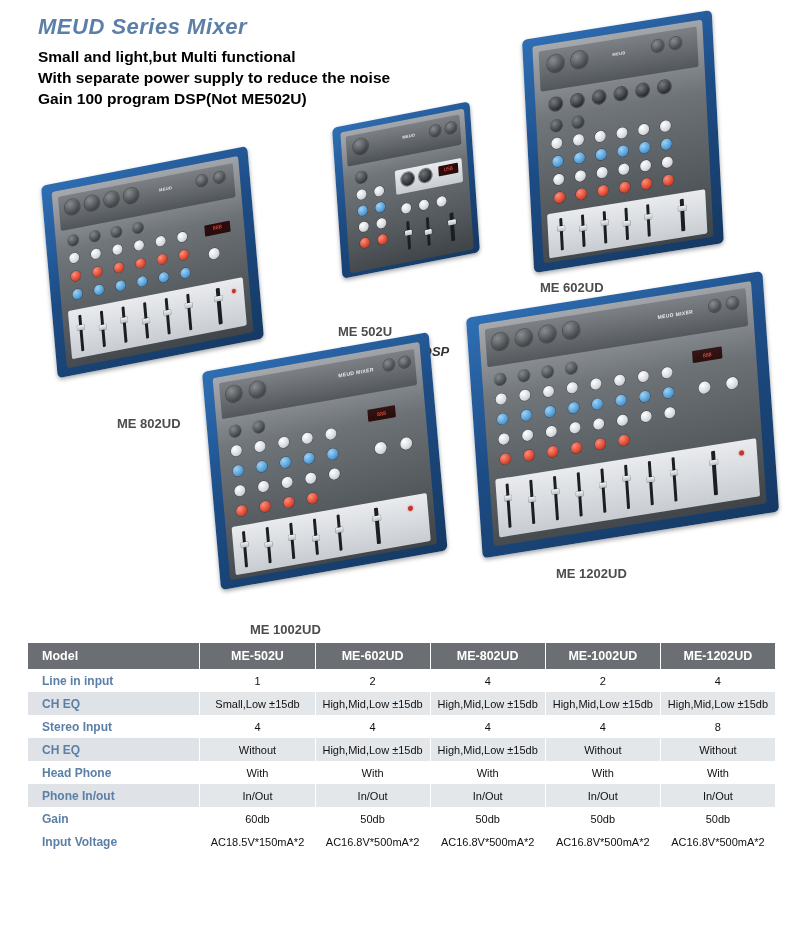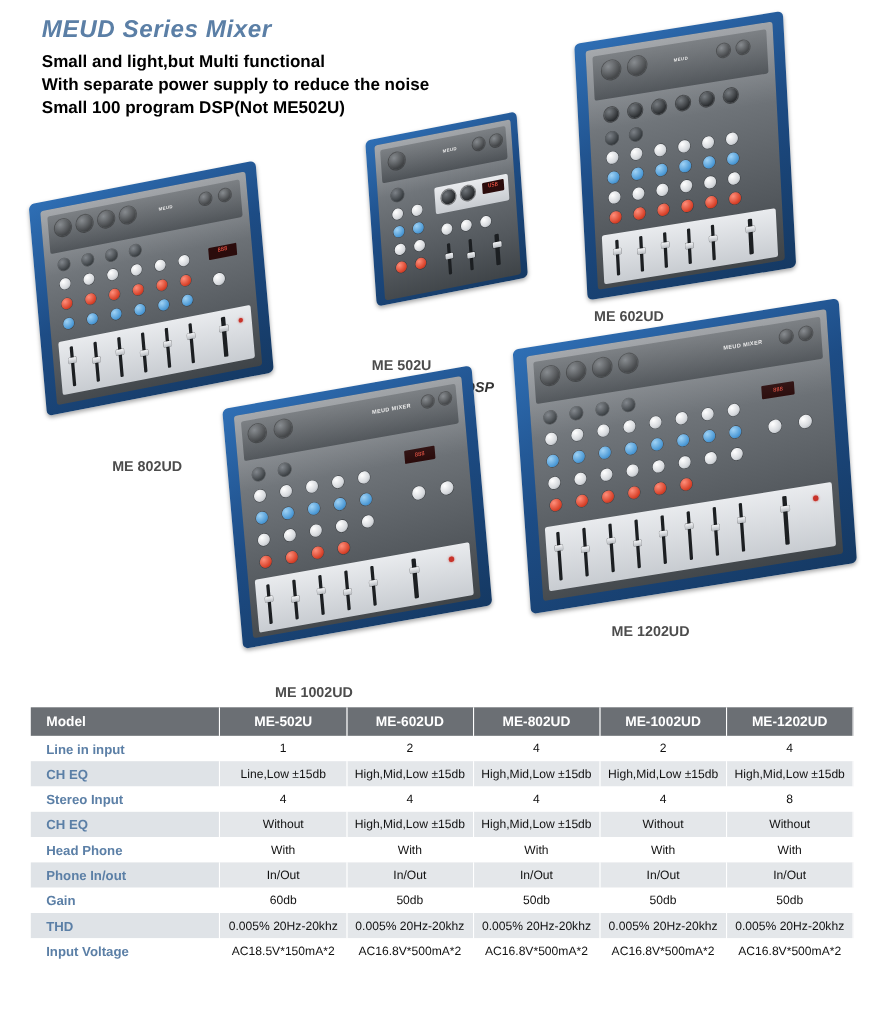--- a/index.html
+++ b/index.html
@@ -202,21 +202,21 @@
   table.spec tbody tr.odd td:first-child { background: #dfe3e7; }
 </style>
 </head>
 <body>
 
 <div class="header">
   <div class="series-title">MEUD Series Mixer</div>
   <ul class="bullets">
     <li>Small and light,but Multi functional</li>
     <li>With separate power supply to reduce the noise</li>
-    <li>Small 100 program DSP(Not ME502U)</li>
+    <li>Gain 100 program DSP(Not ME502U)</li>
   </ul>
 </div>
 
 <div class="figure" style="left:522px; top:40px;">
   <div class="mixer" style="width:192px;height:232px; transform: rotate(-9deg) skewX(-6deg);">
     <div class="side"></div>
     <div class="panel" style="left:10px; top:8px; width:172px; height:216px;">
       <div class="topstrip" style="left:6px; top:6px; width:160px; height:40px;"></div>
       <div class="jack" style="left:14px; top:12px; width:17px; height:17px;"></div>
       <div class="jack" style="left:38px; top:12px; width:17px; height:17px;"></div>
@@ -312,21 +312,21 @@
         </div>
       <div class="fader" style="left:104px; top:100px; width:4px; height:28px;">
           <div class="cap" style="top:7px;"></div>
         </div>
     </div>
   </div>
   <div class="fig-caption" style="left:6px; top:196px;">ME 502U</div>
   <div class="fig-subcaption" style="left:6px; top:216px;">Only USB,No DSP</div>
 </div>
 
-<div class="figure" style="left:26px; top:186px;">
+<div class="figure" style="left:41px; top:186px;">
   <div class="mixer" style="width:210px;height:192px; transform: rotate(-11deg) skewX(-6deg);">
     <div class="side"></div>
     <div class="panel" style="left:10px; top:8px; width:190px; height:176px;">
       <div class="topstrip" style="left:6px; top:6px; width:178px; height:34px;"></div>
       <div class="jack" style="left:12px; top:11px; width:15px; height:15px;"></div>
       <div class="jack" style="left:32px; top:11px; width:15px; height:15px;"></div>
       <div class="jack" style="left:52px; top:11px; width:15px; height:15px;"></div>
       <div class="jack" style="left:72px; top:11px; width:15px; height:15px;"></div>
       <div class="brand" style="left:108px; top:16px;">MEUD</div>
       <div class="jack" style="left:146px; top:12px; width:11px; height:11px;"></div>
@@ -541,21 +541,21 @@
       <tr class="even">
         <td>Line in input</td>
         <td>1</td>
         <td>2</td>
         <td>4</td>
         <td>2</td>
         <td>4</td>
       </tr>
       <tr class="odd">
         <td>CH EQ</td>
-        <td>Line,Low ±15db</td>
+        <td>Small,Low ±15db</td>
         <td>High,Mid,Low ±15db</td>
         <td>High,Mid,Low ±15db</td>
         <td>High,Mid,Low ±15db</td>
         <td>High,Mid,Low ±15db</td>
       </tr>
       <tr class="even">
         <td>Stereo Input</td>
         <td>4</td>
         <td>4</td>
         <td>4</td>
@@ -587,28 +587,20 @@
         <td>In/Out</td>
       </tr>
       <tr class="even">
         <td>Gain</td>
         <td>60db</td>
         <td>50db</td>
         <td>50db</td>
         <td>50db</td>
         <td>50db</td>
       </tr>
-      <tr class="odd">
-        <td>THD</td>
-        <td>0.005%  20Hz-20khz</td>
-        <td>0.005%  20Hz-20khz</td>
-        <td>0.005%  20Hz-20khz</td>
-        <td>0.005%  20Hz-20khz</td>
-        <td>0.005%  20Hz-20khz</td>
-      </tr>
       <tr class="even">
         <td>Input Voltage</td>
         <td>AC18.5V*150mA*2</td>
         <td>AC16.8V*500mA*2</td>
         <td>AC16.8V*500mA*2</td>
         <td>AC16.8V*500mA*2</td>
         <td>AC16.8V*500mA*2</td>
       </tr>
 
     </tbody>

